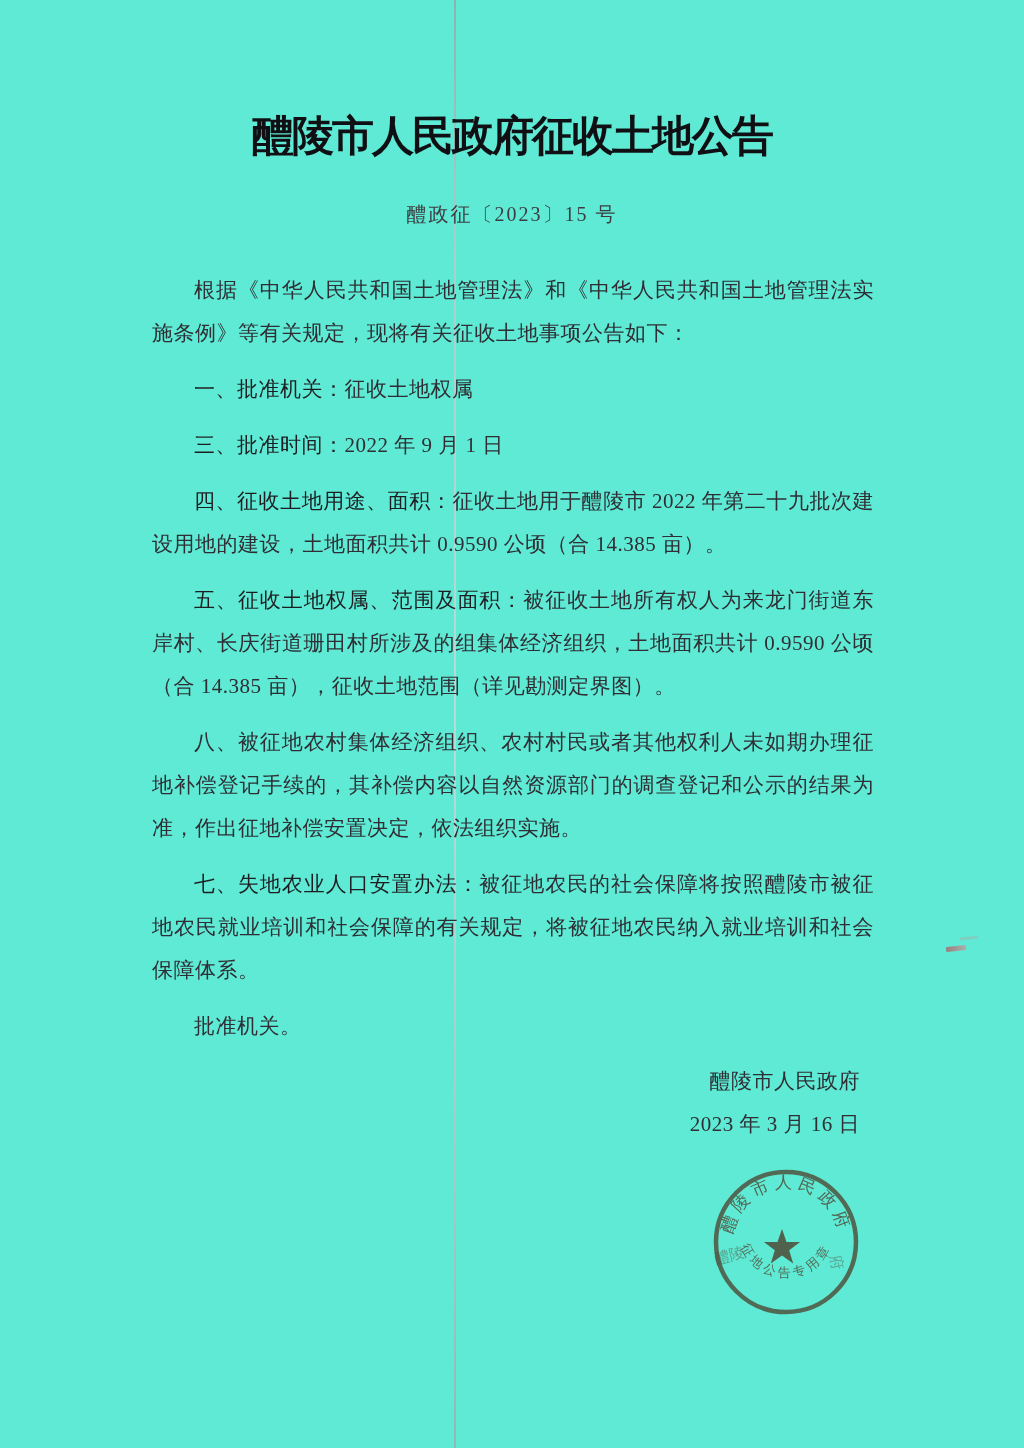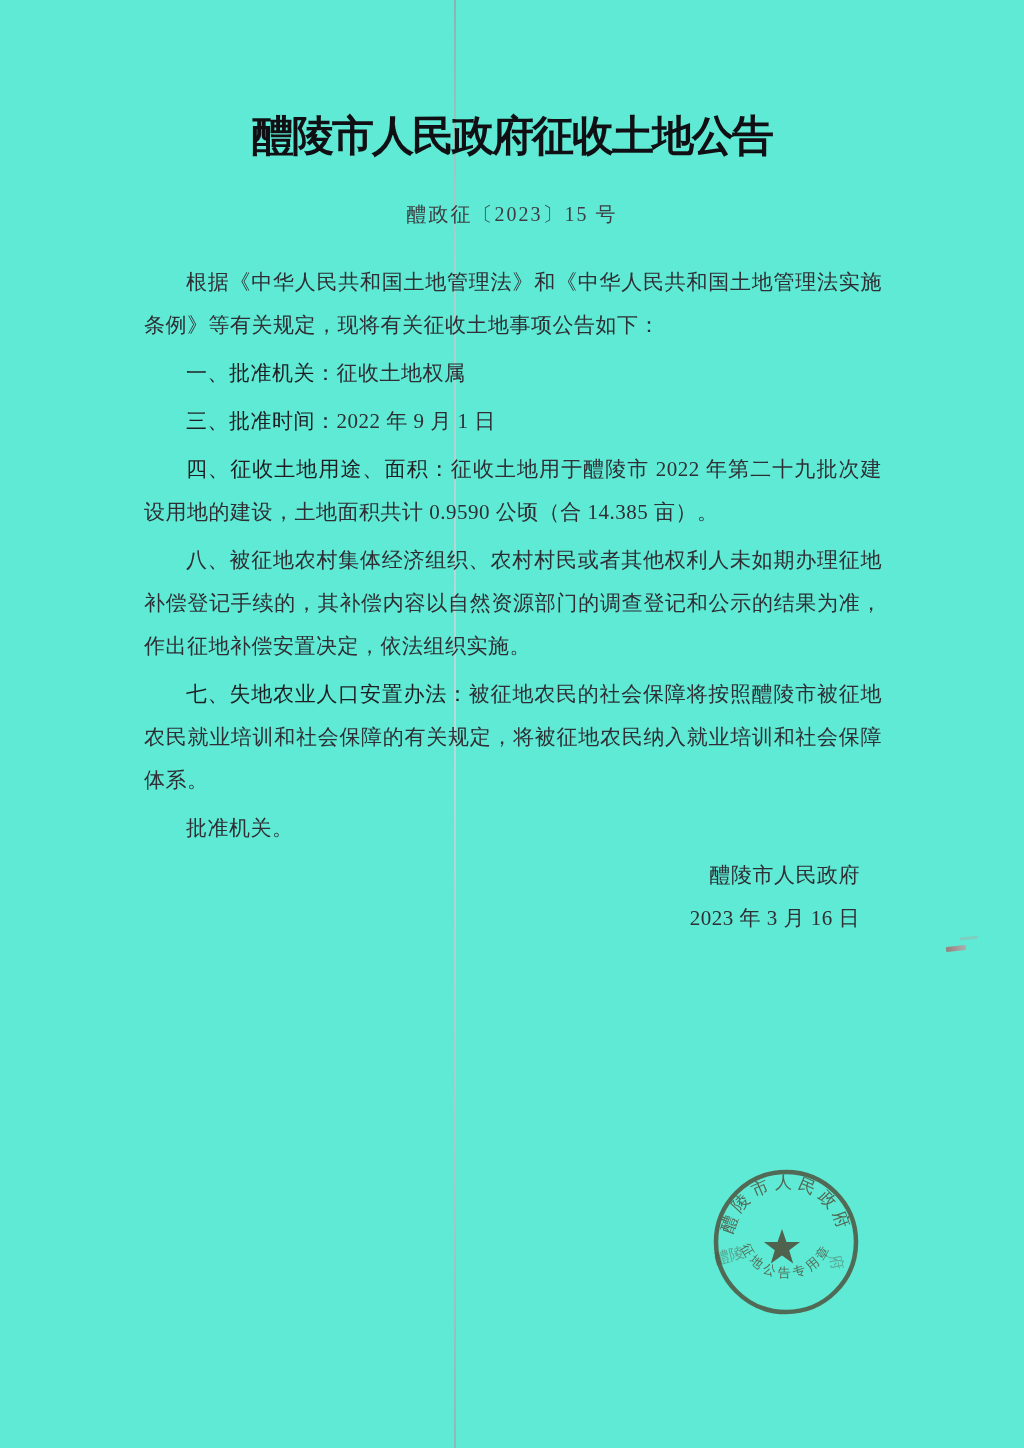--- a/index.html
+++ b/index.html
@@ -25,21 +25,21 @@
     position:absolute;top:194px;left:0;right:0;
     text-align:center;
     font-size:20px;letter-spacing:2px;color:#3c3c42;margin-top:7px;
   }
   .doc-body{
     position:absolute;left:140px;top:256px;width:746px;
     font-size:21px;line-height:43px;letter-spacing:.5px;
     color:#2e2e34;
     text-align:justify;
   }
-  .doc-body p{margin:4px;text-indent:2em;}
+  .doc-body p{margin:12px;text-indent:2em;}
   .sec-label{
     font-family:"Liberation Sans","DejaVu Sans",sans-serif;
     font-weight:400;color:#1e1e22;
   }
   .signature{
     text-align:right;padding-right:26px;color:#2e2e34;
   }
   .signature div{white-space:nowrap;}
   .seal{
     position:absolute;left:702px;top:1160px;width:170px;height:170px;
@@ -62,20 +62,21 @@
 
   <h1 class="doc-title">醴陵市人民政府征收土地公告</h1>
 
   <div class="doc-number">醴政征〔2023〕15 号</div>
 
   <div class="doc-body">
     <p><span class="sec-label"></span><span>根据《中华人民共和国土地管理法》和《中华人民共和国土地管理法实施条例》等有关规定，现将有关征收土地事项公告如下：</span></p>
     <p><span class="sec-label">一、批准机关：</span><span>征收土地权属</span></p>
     <p><span class="sec-label">三、批准时间：</span><span>2022 年 9 月 1 日</span></p>
     <p><span class="sec-label">四、征收土地用途、面积：</span><span>征收土地用于醴陵市 2022 年第二十九批次建设用地的建设，土地面积共计 0.9590 公顷（合 14.385 亩）。</span></p>
+    <p><span class="sec-label">五、征收土地权属、范围及面积：</span><span>被征收土地所有权人为来龙门街道东岸村、长庆街道珊田村所涉及的组集体经济组织，土地面积共计 0.9590 公顷（合 14.385 亩），征收土地范围（详见勘测定界图）。</span></p>
     <p><span class="sec-label"></span><span>八、被征地农村集体经济组织、农村村民或者其他权利人未如期办理征地补偿登记手续的，其补偿内容以自然资源部门的调查登记和公示的结果为准，作出征地补偿安置决定，依法组织实施。</span></p>
     <p><span class="sec-label">七、失地农业人口安置办法：</span><span>被征地农民的社会保障将按照醴陵市被征地农民就业培训和社会保障的有关规定，将被征地农民纳入就业培训和社会保障体系。</span></p>
     <p><span class="sec-label"></span><span>批准机关。</span></p>
 
     <div class="signature">
       <div>醴陵市人民政府</div>
       <div>2023 年 3 月 16 日</div>
     </div>
   </div>
 

